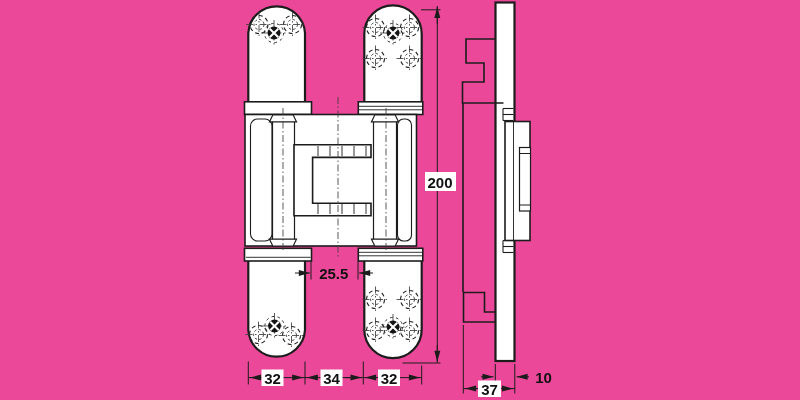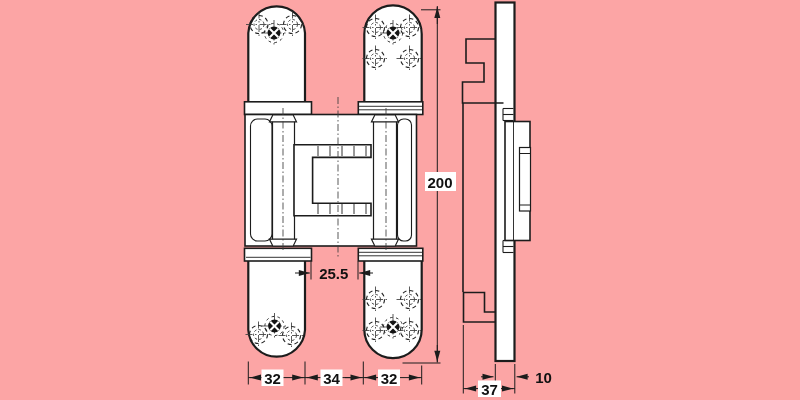--- a/index.html
+++ b/index.html
@@ -1,16 +1,16 @@
 <!DOCTYPE html>
 <html><head>
 <meta charset="utf-8">
 <style>
   html,body{margin:0;padding:0;background:#ffffff;}
-  .canvas{position:relative;width:800px;height:400px;background:#fca5a5;overflow:hidden;}
+  .canvas{position:relative;width:800px;height:400px;background:#ec4899;overflow:hidden;}
   svg{position:absolute;left:0;top:0;}
   .ln{stroke:#1c1c1c;fill:none;}
   .wf{fill:#ffffff;}
   .w22{stroke-width:2.2;}
   .w16{stroke-width:1.6;}
   .w12{stroke-width:1.2;}
   .w11{stroke-width:1.1;}
   .w1{stroke-width:1;}
   .w09{stroke-width:0.9;}
   .cl{stroke:#3c3c3c;stroke-width:0.85;stroke-dasharray:7 2.5 1.5 2.5;fill:none;}

